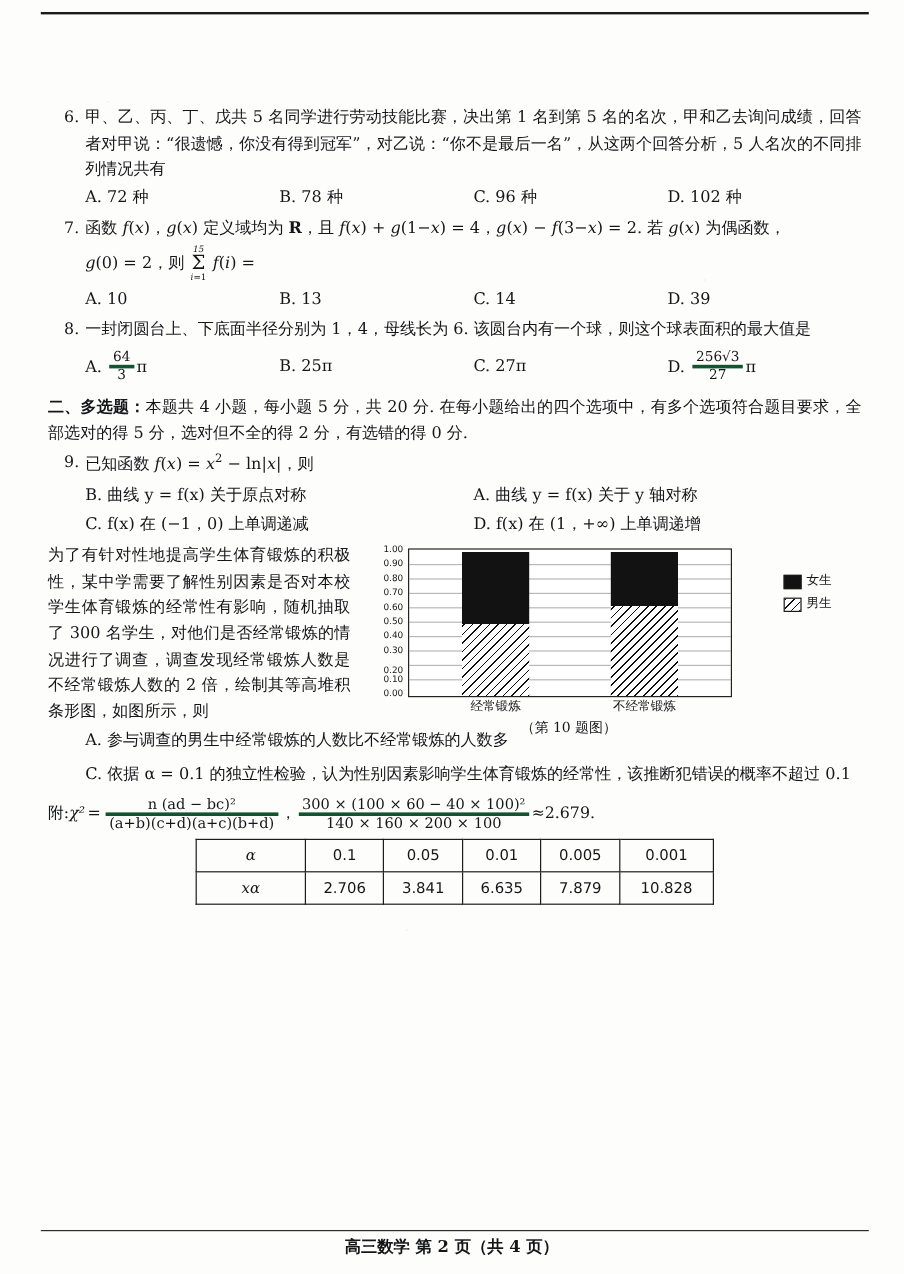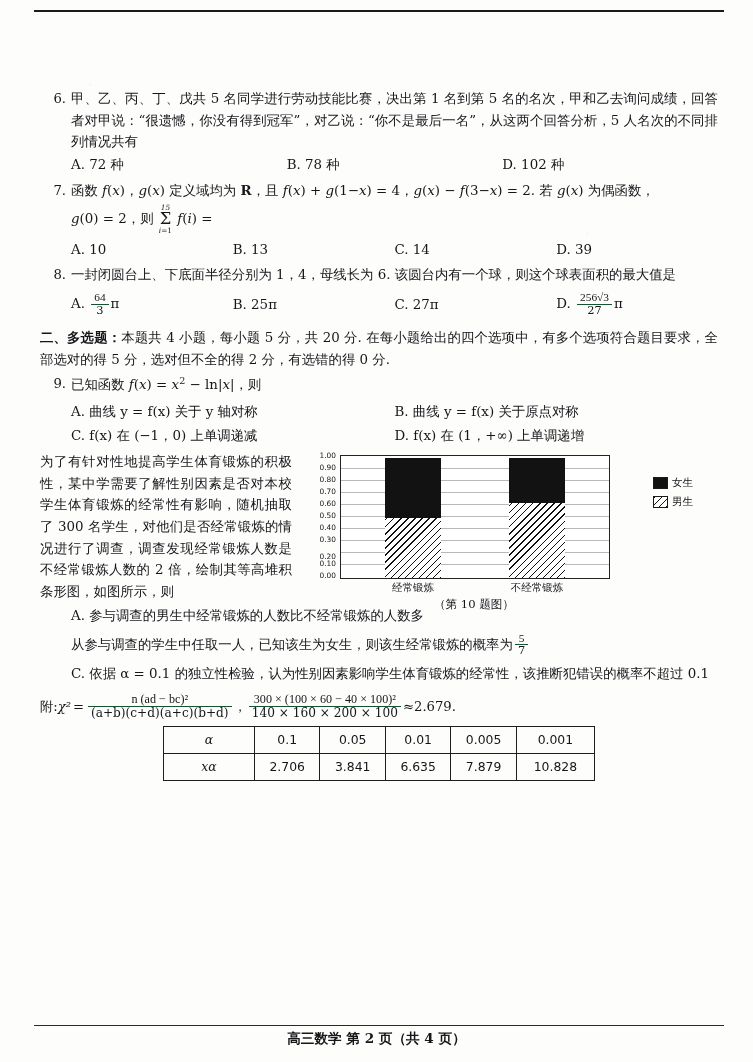--- a/index.html
+++ b/index.html
@@ -42,21 +42,21 @@
   .q-text{ flex:1; text-align:justify; }
   .opts{
     display:flex;margin-left:31px;margin-top:1px;margin-bottom:4px;align-items:center;
   }
   .opts > div{ flex:1; }
   .mi{ font-family:"DejaVu Serif", serif; font-style:italic; }
   .frac{
     display:inline-block;vertical-align:-0.55em;text-align:center;
     font-size:0.85em;line-height:1.05;margin:0 2px;
   }
-  .frac .num{ display:block;border-bottom:1px solid #14532d;padding:0 3px;font-family:Liberation Serif, serif;}
+  .frac .num{ display:block;border-bottom:3px solid #14532d;padding:0 3px;}
   .frac .den{ display:block;padding:0 3px;}
   .sup{ font-size:0.72em;vertical-align:super;}
   .sigma-wrap{
     display:inline-block;position:relative;vertical-align:middle;
     text-align:center;margin:0 1px;
   }
   .sigma-wrap .lim-top{ display:block;font-size:0.55em;line-height:1;font-style:italic;}
   .sigma-wrap .sig{ display:block;font-size:1.22em;line-height:1;}
   .sigma-wrap .lim-bot{ display:block;font-size:0.55em;line-height:1;}
   .sect{
@@ -137,20 +137,21 @@
   <div class="content">
 
     <div class="q">
       <div class="q-body">
         <div class="q-num">6.</div>
         <div class="q-text">甲、乙、丙、丁、戊共 5 名同学进行劳动技能比赛，决出第 1 名到第 5 名的名次，甲和乙去询问成绩，回答者对甲说：“很遗憾，你没有得到冠军”，对乙说：“你不是最后一名”，从这两个回答分析，5 人名次的不同排列情况共有</div>
       </div>
       <div class="opts">
         <div>A. 72 种</div>
         <div>B. 78 种</div>
+        <div>C. 96 种</div>
         <div>D. 102 种</div>
       </div>
     </div>
 
     <div class="q">
       <div class="q-body">
         <div class="q-num">7.</div>
         <div class="q-text">
           函数 <span class="mi">f</span>(<span class="mi">x</span>)，<span class="mi">g</span>(<span class="mi">x</span>) 定义域均为 <b>R</b>，且 <span class="mi">f</span>(<span class="mi">x</span>) + <span class="mi">g</span>(1−<span class="mi">x</span>) = 4，<span class="mi">g</span>(<span class="mi">x</span>) − <span class="mi">f</span>(3−<span class="mi">x</span>) = 2. 若 <span class="mi">g</span>(<span class="mi">x</span>) 为偶函数，
         </div>
@@ -190,22 +191,22 @@
     </div>
 
     <div class="q">
       <div class="q-body">
         <div class="q-num">9.</div>
         <div class="q-text">
           已知函数 <span class="mi">f</span>(<span class="mi">x</span>) = <span class="mi">x</span><span class="sup">2</span> − ln|<span class="mi">x</span>|，则
         </div>
       </div>
       <div class="opt-row" style="margin-top:4px;">
+        <div>B. 曲线 y = f(x) 关于原点对称</div>
         <div>A. 曲线 y = f(x) 关于 y 轴对称</div>
-        <div>B. 曲线 y = f(x) 关于原点对称</div>
       </div>
       <div class="opt-row" style="margin-top:3px;">
         <div>C. f(x) 在 (−1，0) 上单调递减</div>
         <div>D. f(x) 在 (1，+∞) 上单调递增</div>
       </div>
     </div>
 
     <div class="q">
       <div class="q10-wrap">
         <div class="q10-left">
@@ -266,27 +267,20 @@
                 <span>男生</span>
               </div>
             </div>
 
             <div class="chart-cap">（第 10 题图）</div>
           </div>
         </div>
       </div>
 
       <div class="opt-line" style="margin-top:2px;">A. 参与调查的男生中经常锻炼的人数比不经常锻炼的人数多</div>
-      <div class="opt-line" style="margin-top:6px;display:flex;align-items:center;">
-        <span>从参与调查的学生中任取一人，已知该生为女生，则该生经常锻炼的概率为</span>
-        <span class="frac">
-            <span class="num">5</span>
-            <span class="den">7</span>
-          </span>
-      </div>
       <div class="opt-line" style="margin-top:6px;">C. 依据 α = 0.1 的独立性检验，认为性别因素影响学生体育锻炼的经常性，该推断犯错误的概率不超过 0.1</div>
 
       <div class="chi">
         <span>附:</span>
         <span class="mi">χ²</span>
         <span style="margin:0 2px;">=</span>
         <span class="frac" style="font-size:0.92em;">
           <span class="num">n (ad − bc)²</span>
           <span class="den">(a+b)(c+d)(a+c)(b+d)</span>
         </span>

